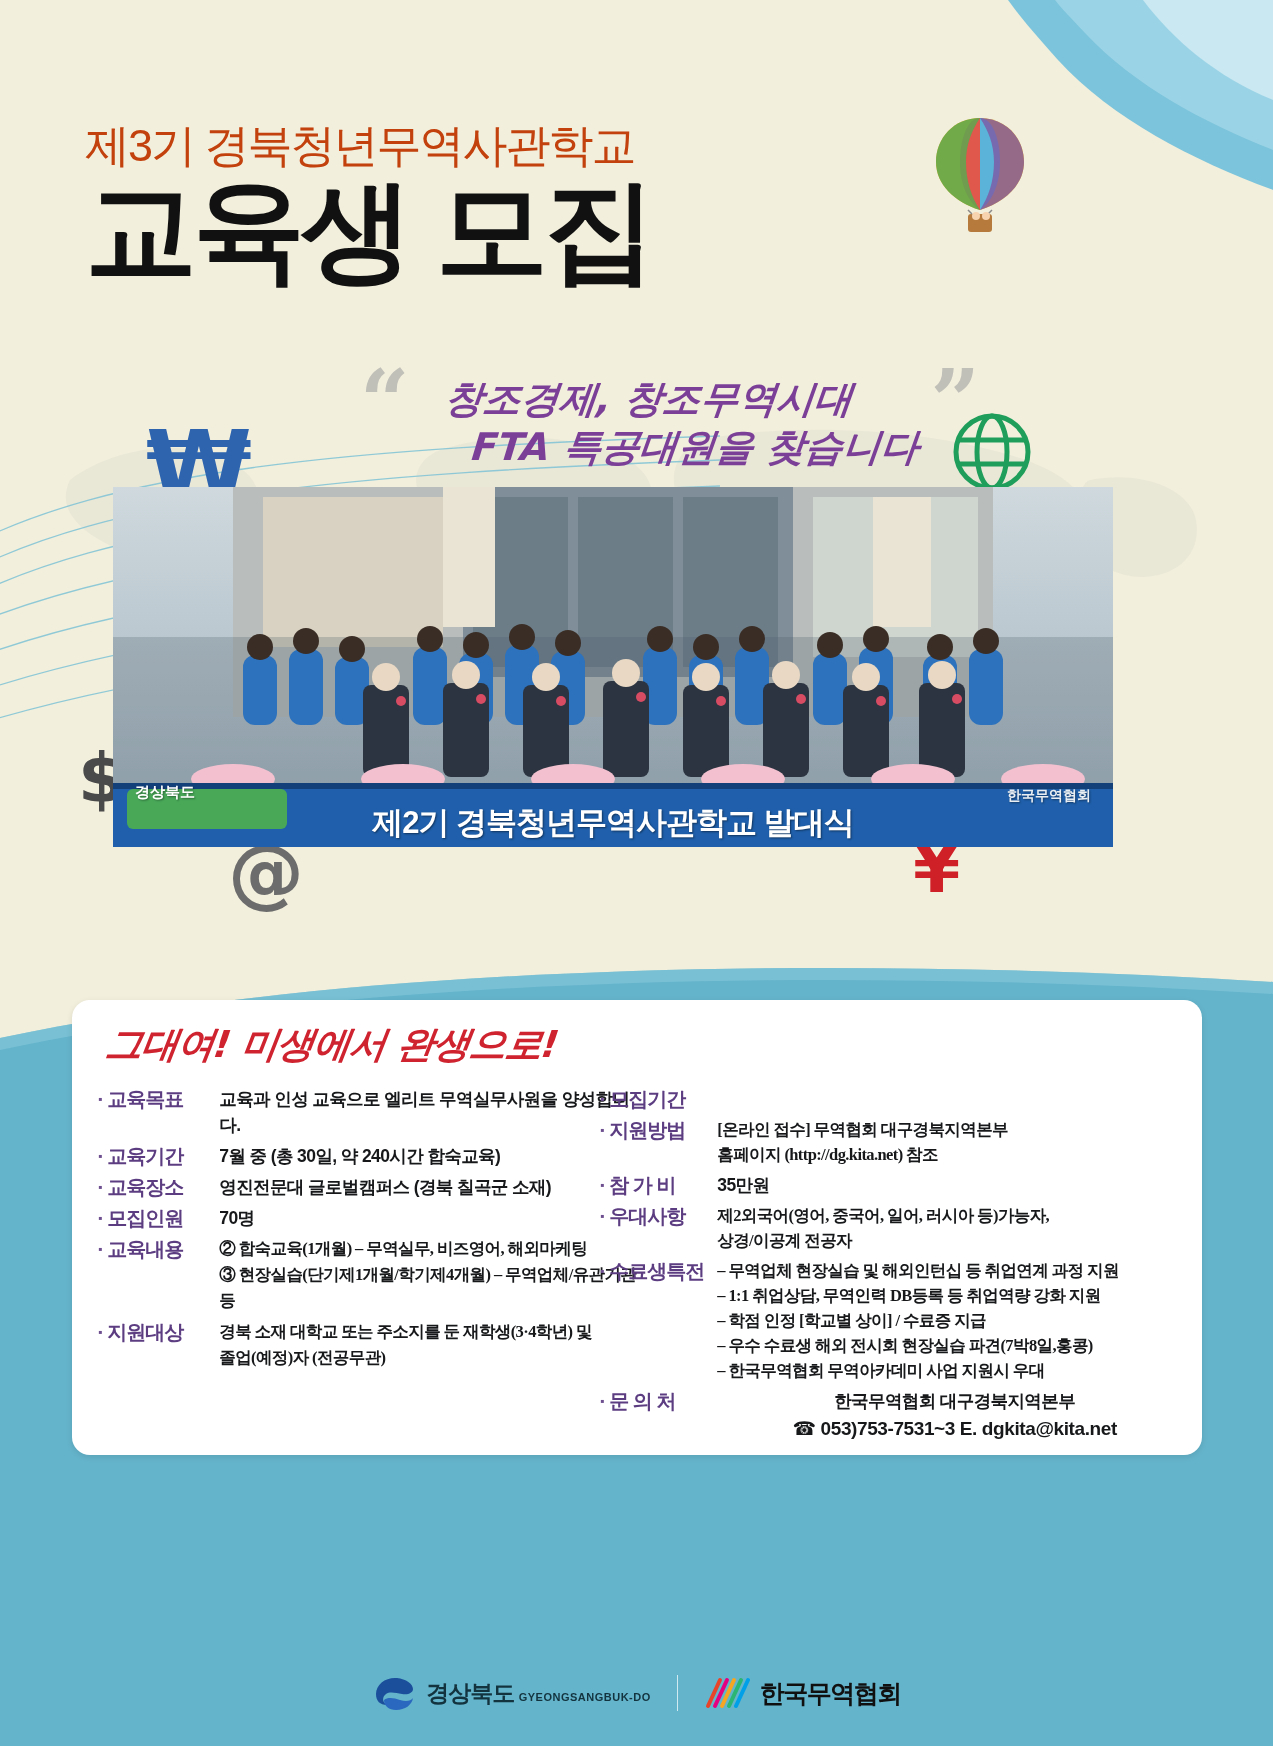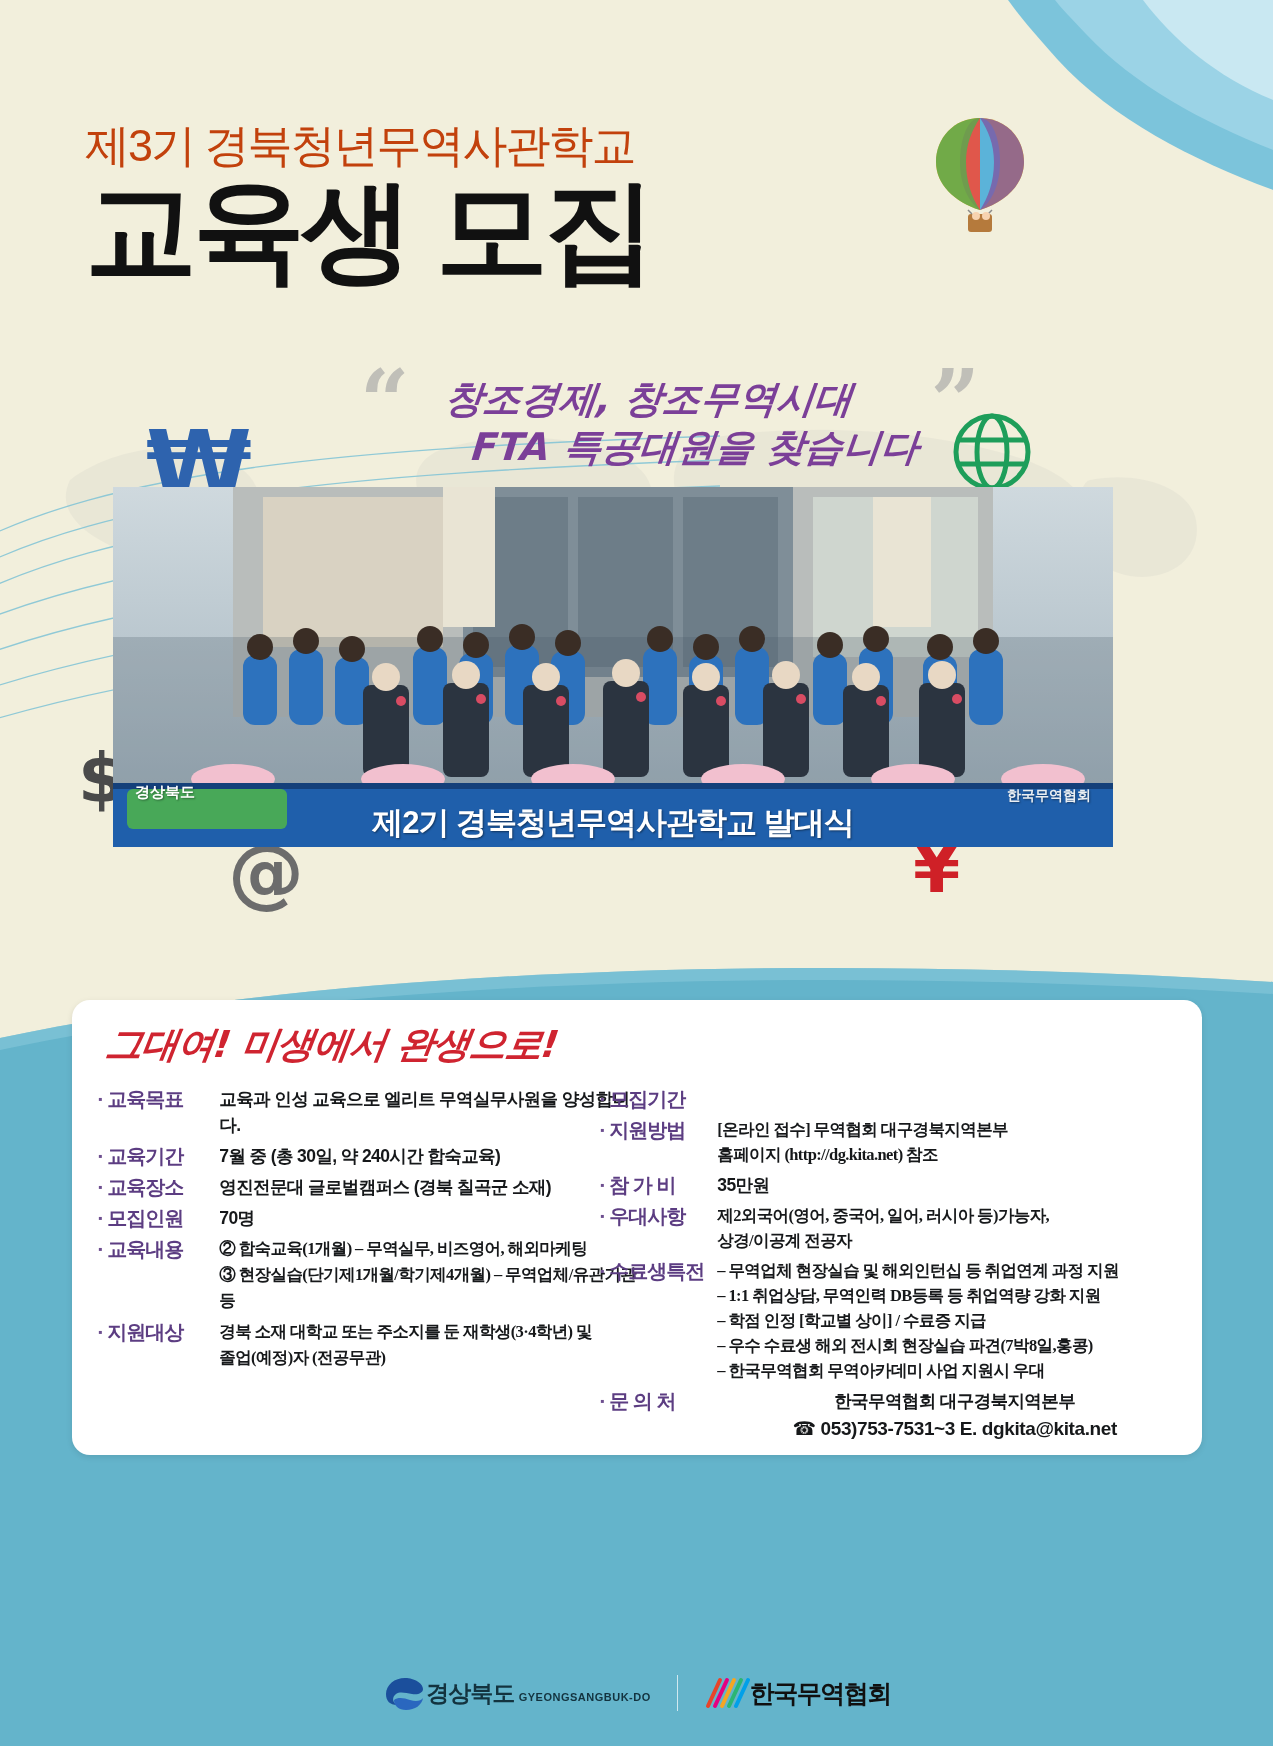--- a/index.html
+++ b/index.html
@@ -129,21 +129,21 @@
   .daterange .tiny { font-size:14px; }
 
   .contact-row .val { line-height:27px;text-align:center; }
   .phone { font-size:19px; letter-spacing:-.4px; }
 
   
   .footer { position:absolute; left:0; top:1658px; width:1273px; height:70px; }
   .footer-inner {
     display:flex; align-items:center; justify-content:center; gap:26px; height:100%;
   }
-  .flogo { display:flex; align-items:center; gap:0;text-align:right; }
+  .flogo { display:flex; align-items:center; gap:10px;text-align:right; }
   .flogo .mark { width:44px; height:38px; }
   .flogo .mark svg { width:100%; height:100%; display:block; }
   .flogo .txt .ko { font-size:23px; font-weight:700; color:#13333f; letter-spacing:-1px; line-height:1.05; }
   .flogo .txt .en { font-size:11px; font-weight:700; color:#13333f; letter-spacing:.5px; }
   .fdiv { width:1px; height:36px; background:rgba(255,255,255,.7); }
   .flogo .bars { width:46px; height:34px; }
   .flogo .bars svg { width:100%; height:100%; display:block; }
   .flogo .kita { font-size:25px; font-weight:700; color:#101010; letter-spacing:-1.5px; }
 </style>
 </head>

